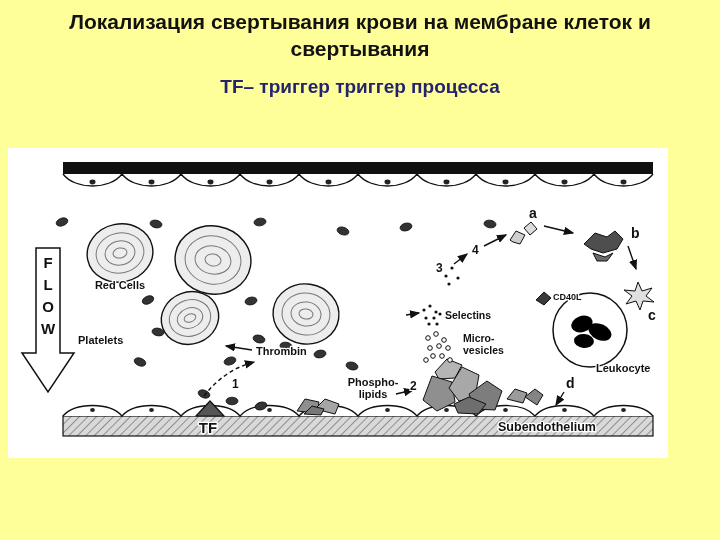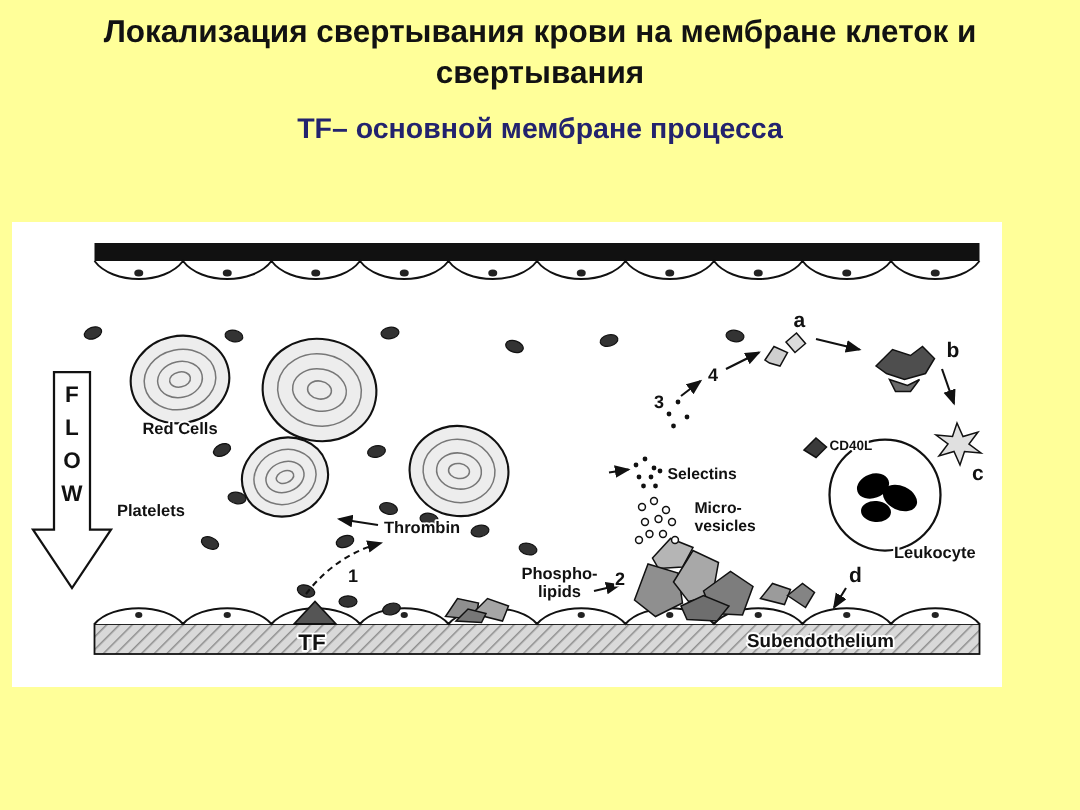--- a/index.html
+++ b/index.html
@@ -32,21 +32,21 @@
 </head>
 <body>
 
 <div class="slide">
 
   <div class="title">
     <div>Локализация свертывания крови на мембране клеток и</div>
     <div>свертывания</div>
   </div>
 
-  <div class="subtitle">TF– основной мембране процесса</div>
+  <div class="subtitle">TF– триггер триггер процесса</div>
 
   <div class="diagram-wrap">
     <svg width="660" height="310" viewBox="0 0 660 310">
       <defs>
         <marker id="ah" markerWidth="9" markerHeight="8" refX="6.5" refY="3" orient="auto">
           <path d="M0,0 L7.5,3 L0,6 Z" fill="#111"></path>
         </marker>
         <pattern id="hatch" width="6" height="6" patternUnits="userSpaceOnUse" patternTransform="rotate(45)">
           <rect width="6" height="6" fill="#d9d9d9"></rect>
           <line x1="0" y1="0" x2="0" y2="6" stroke="#8d8d8d" stroke-width="2"></line>

